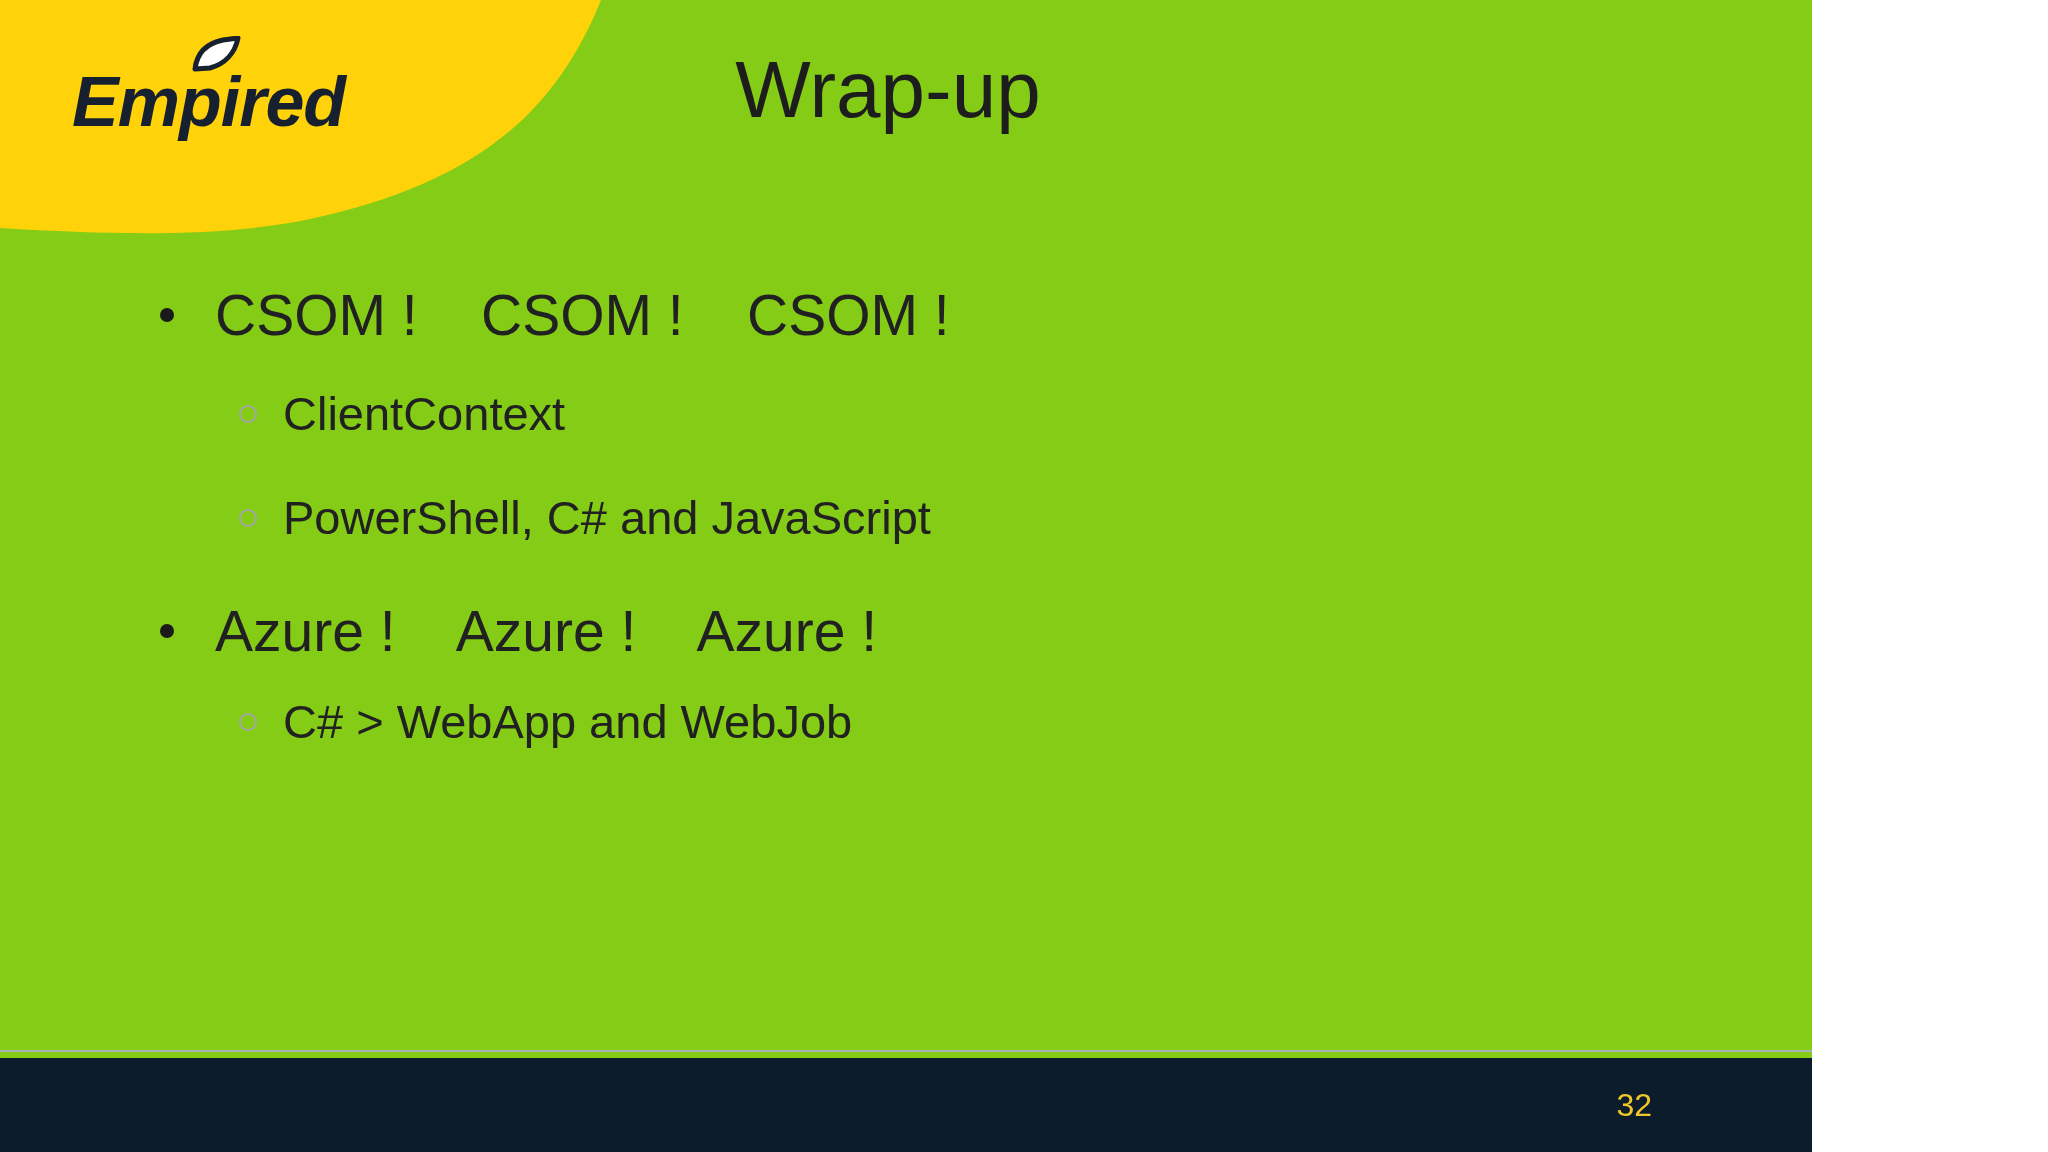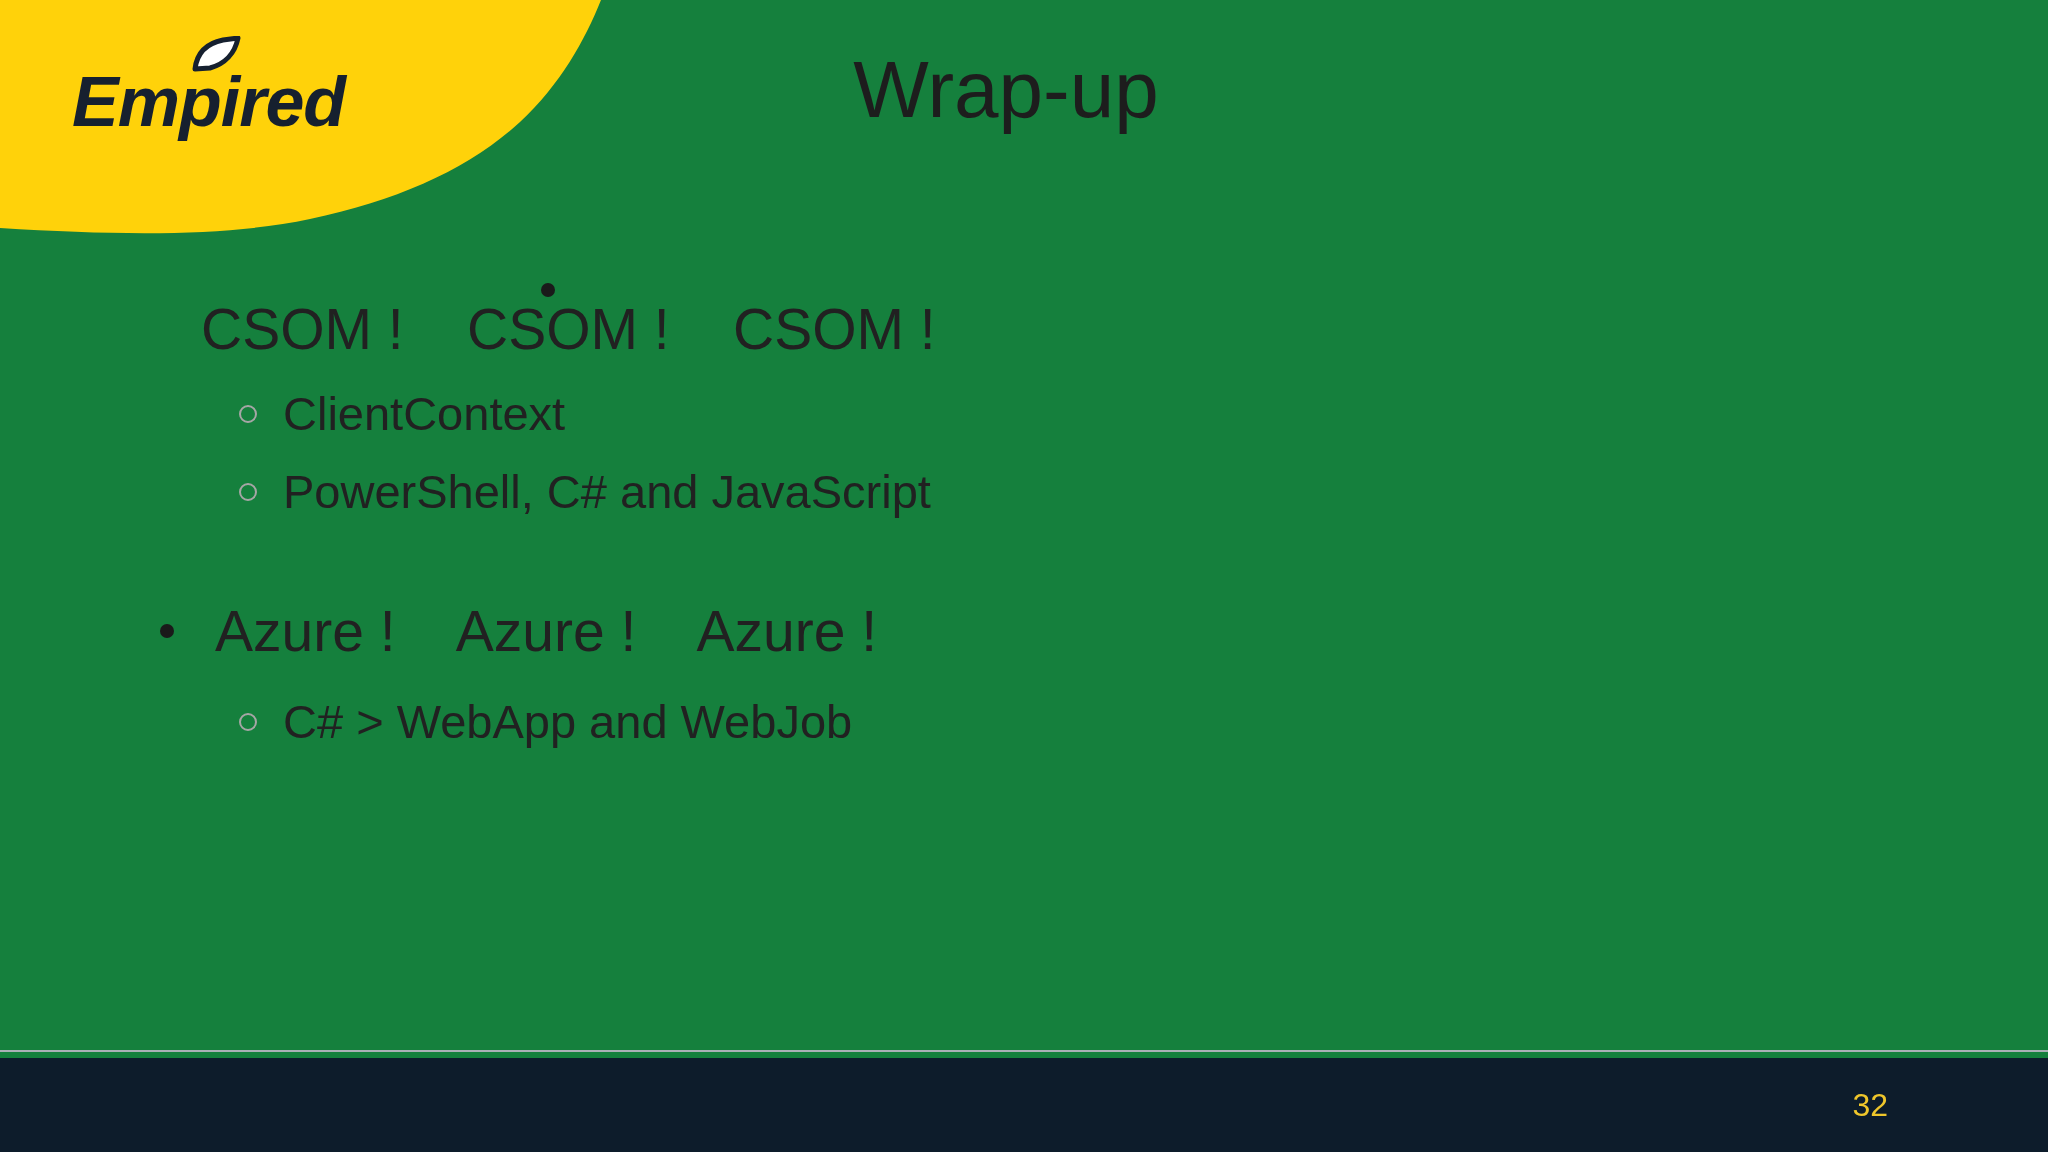--- a/index.html
+++ b/index.html
@@ -1,20 +1,20 @@
 <!DOCTYPE html>
 <html style="--brand-yellow: #FFD20A; --logo-navy: #16202F; --footer-navy: #0D1C2B; --page-number: #EFC62B;"><head>
 <meta charset="utf-8">
 <style>
   html, body { margin: 0; padding: 0; background: #ffffff; }
   .slide {
     position: relative;
-    width: 2048px;
+    width: 1812px;
     height: 1152px;
-    background: #15803d;
+    background: #84cc16;
     overflow: hidden;
     font-family: "Liberation Sans", sans-serif;
   }
 
   
   .blob {
     position: absolute;
     left: 0; top: 0;
     width: 620px; height: 240px;
     pointer-events: none;
@@ -69,23 +69,23 @@
   .l2 { left: 239px; }
   .l2 .ring {
     flex: none;
     width: 14px; height: 14px;
     border: 2.5px solid #a6a6a6;
     border-radius: 50%;
     background: transparent;
   }
   .l2 .txt { margin-left: 26px; font-size: 47px; line-height: 56px; }
 
-  .row-1 { top: 283px; flex-direction: column; }
+  .row-1 { top: 283px; }
   .row-2 { top: 386px; }
-  .row-3 { top: 464px; justify-content: space-between; }
+  .row-3 { top: 490px; justify-content: space-between; }
   .row-4 { top: 599px; }
   .row-5 { top: 694px; }
 
   .footer-line {
     position: absolute;
     left: 0; top: 1050px;
     width: 100%; height: 2px;
     background: #aab0b6;
   }
   .footer {

